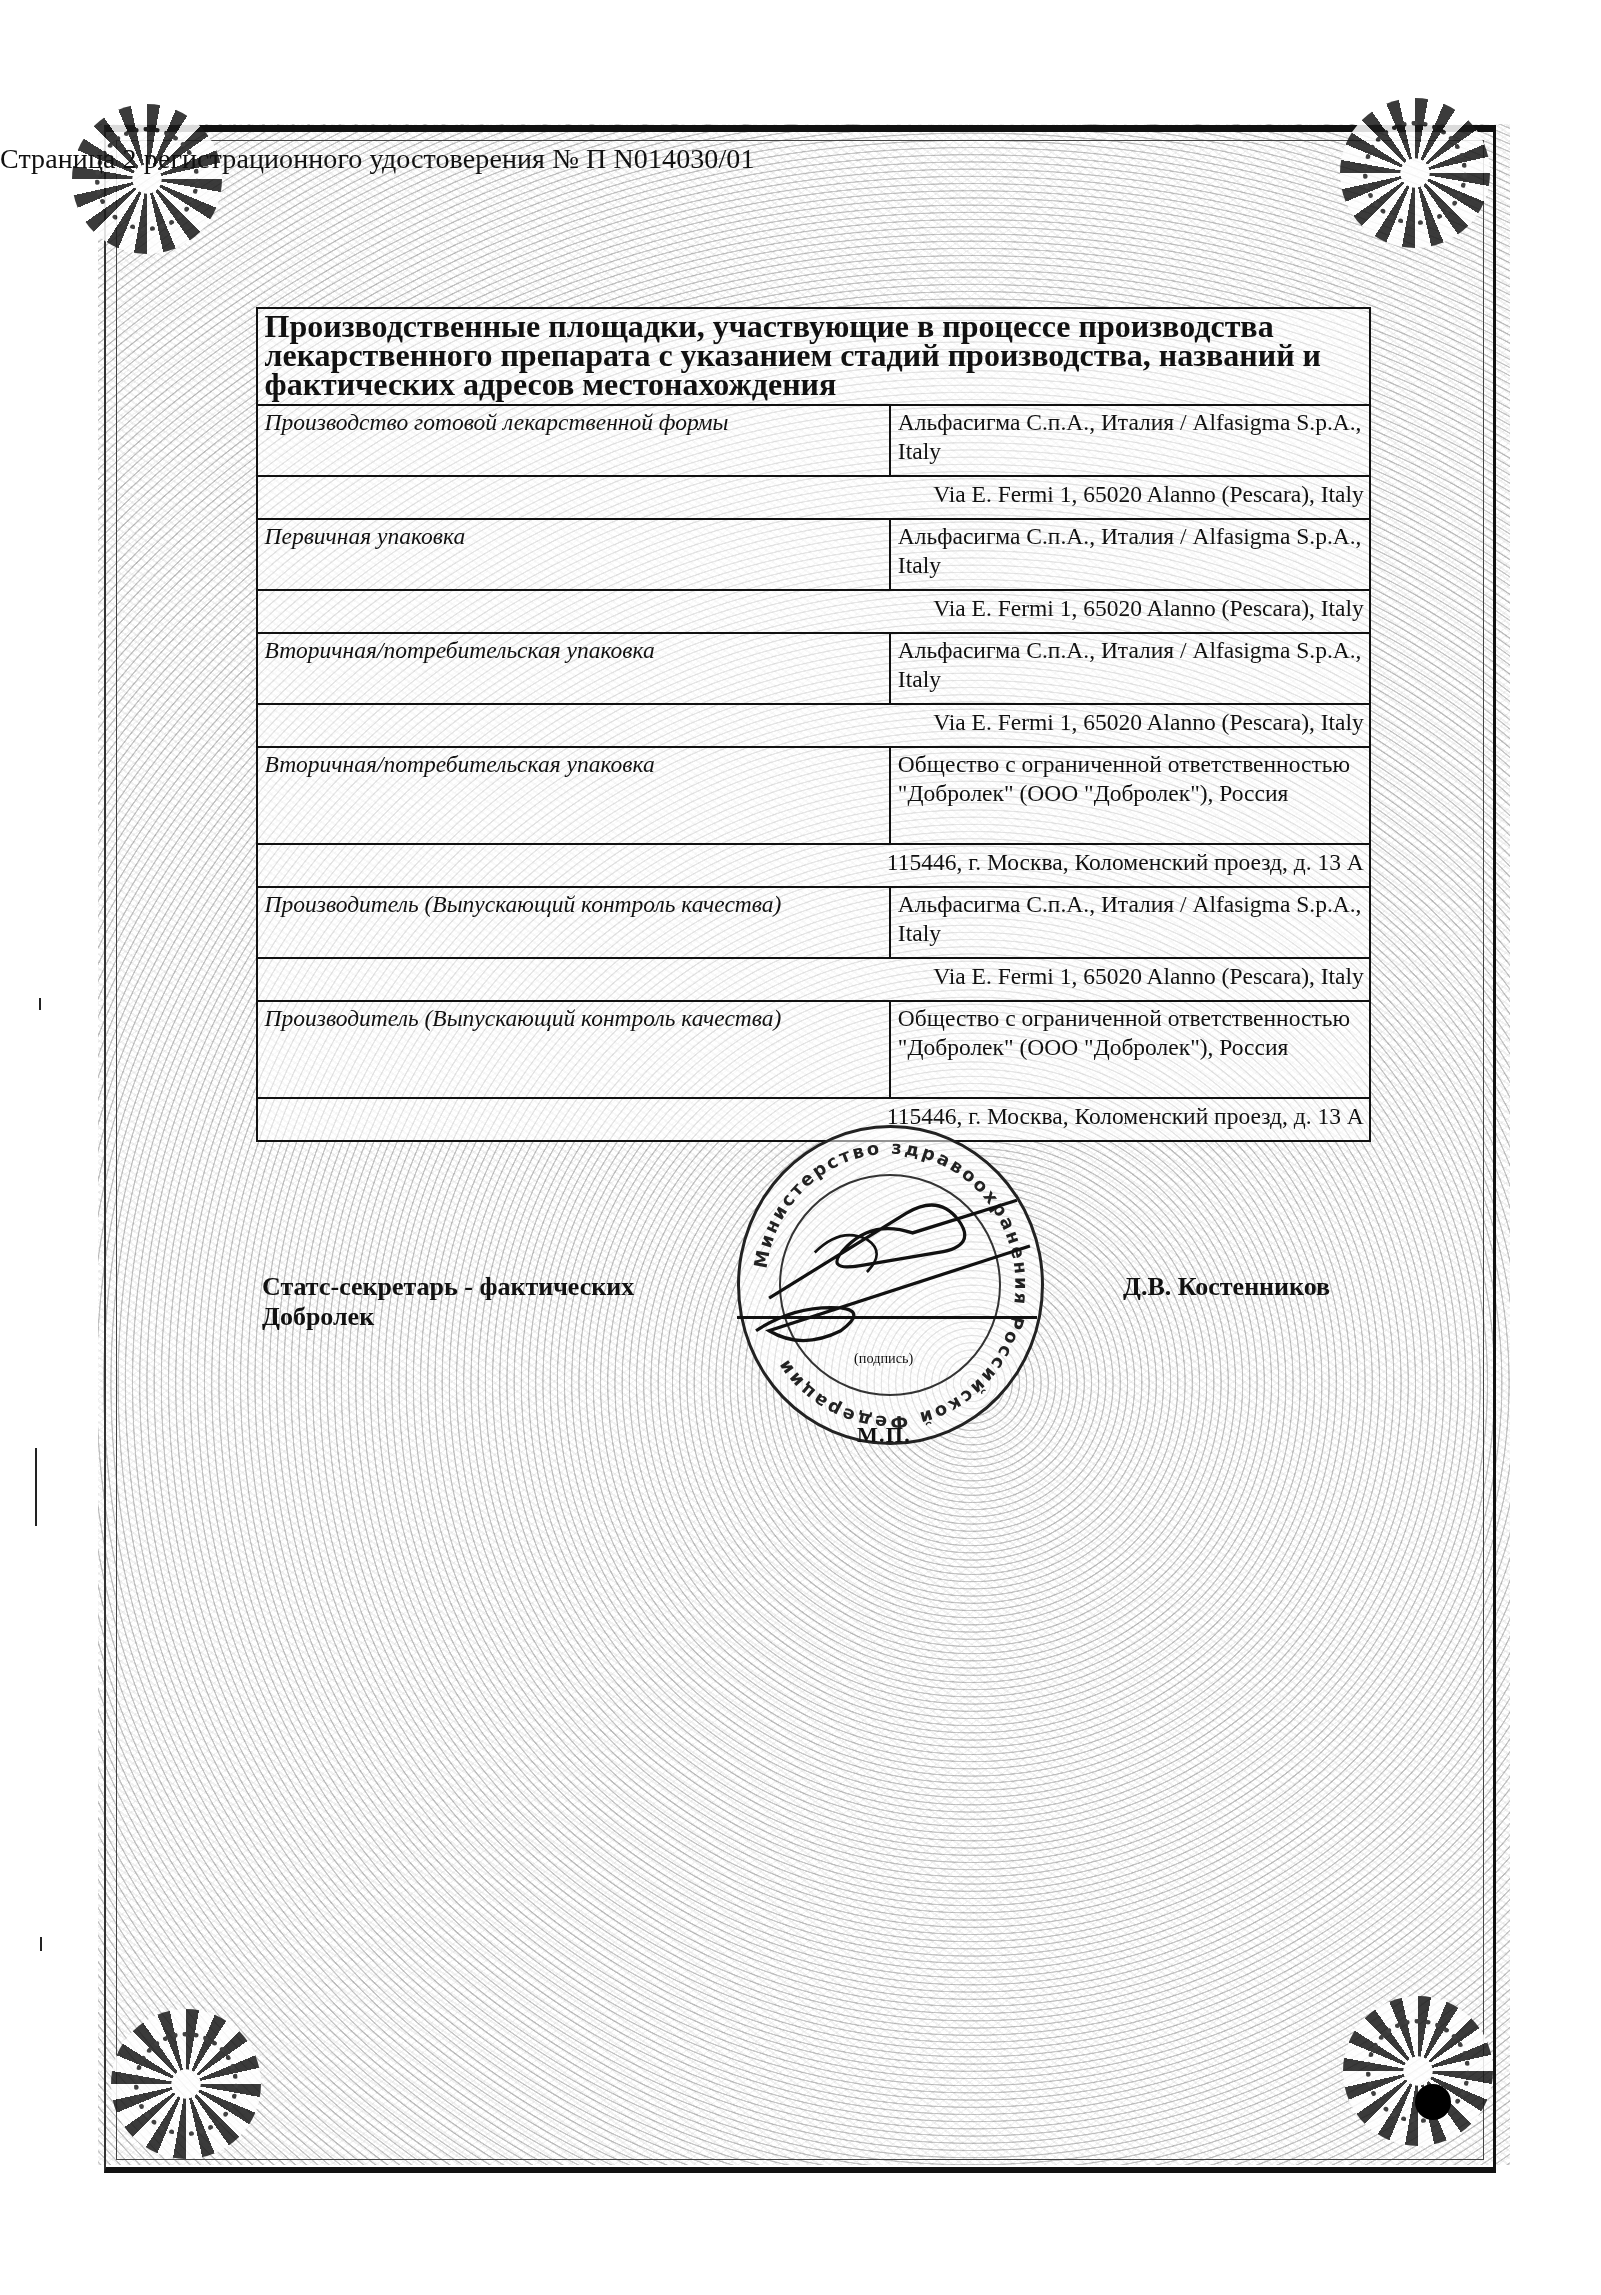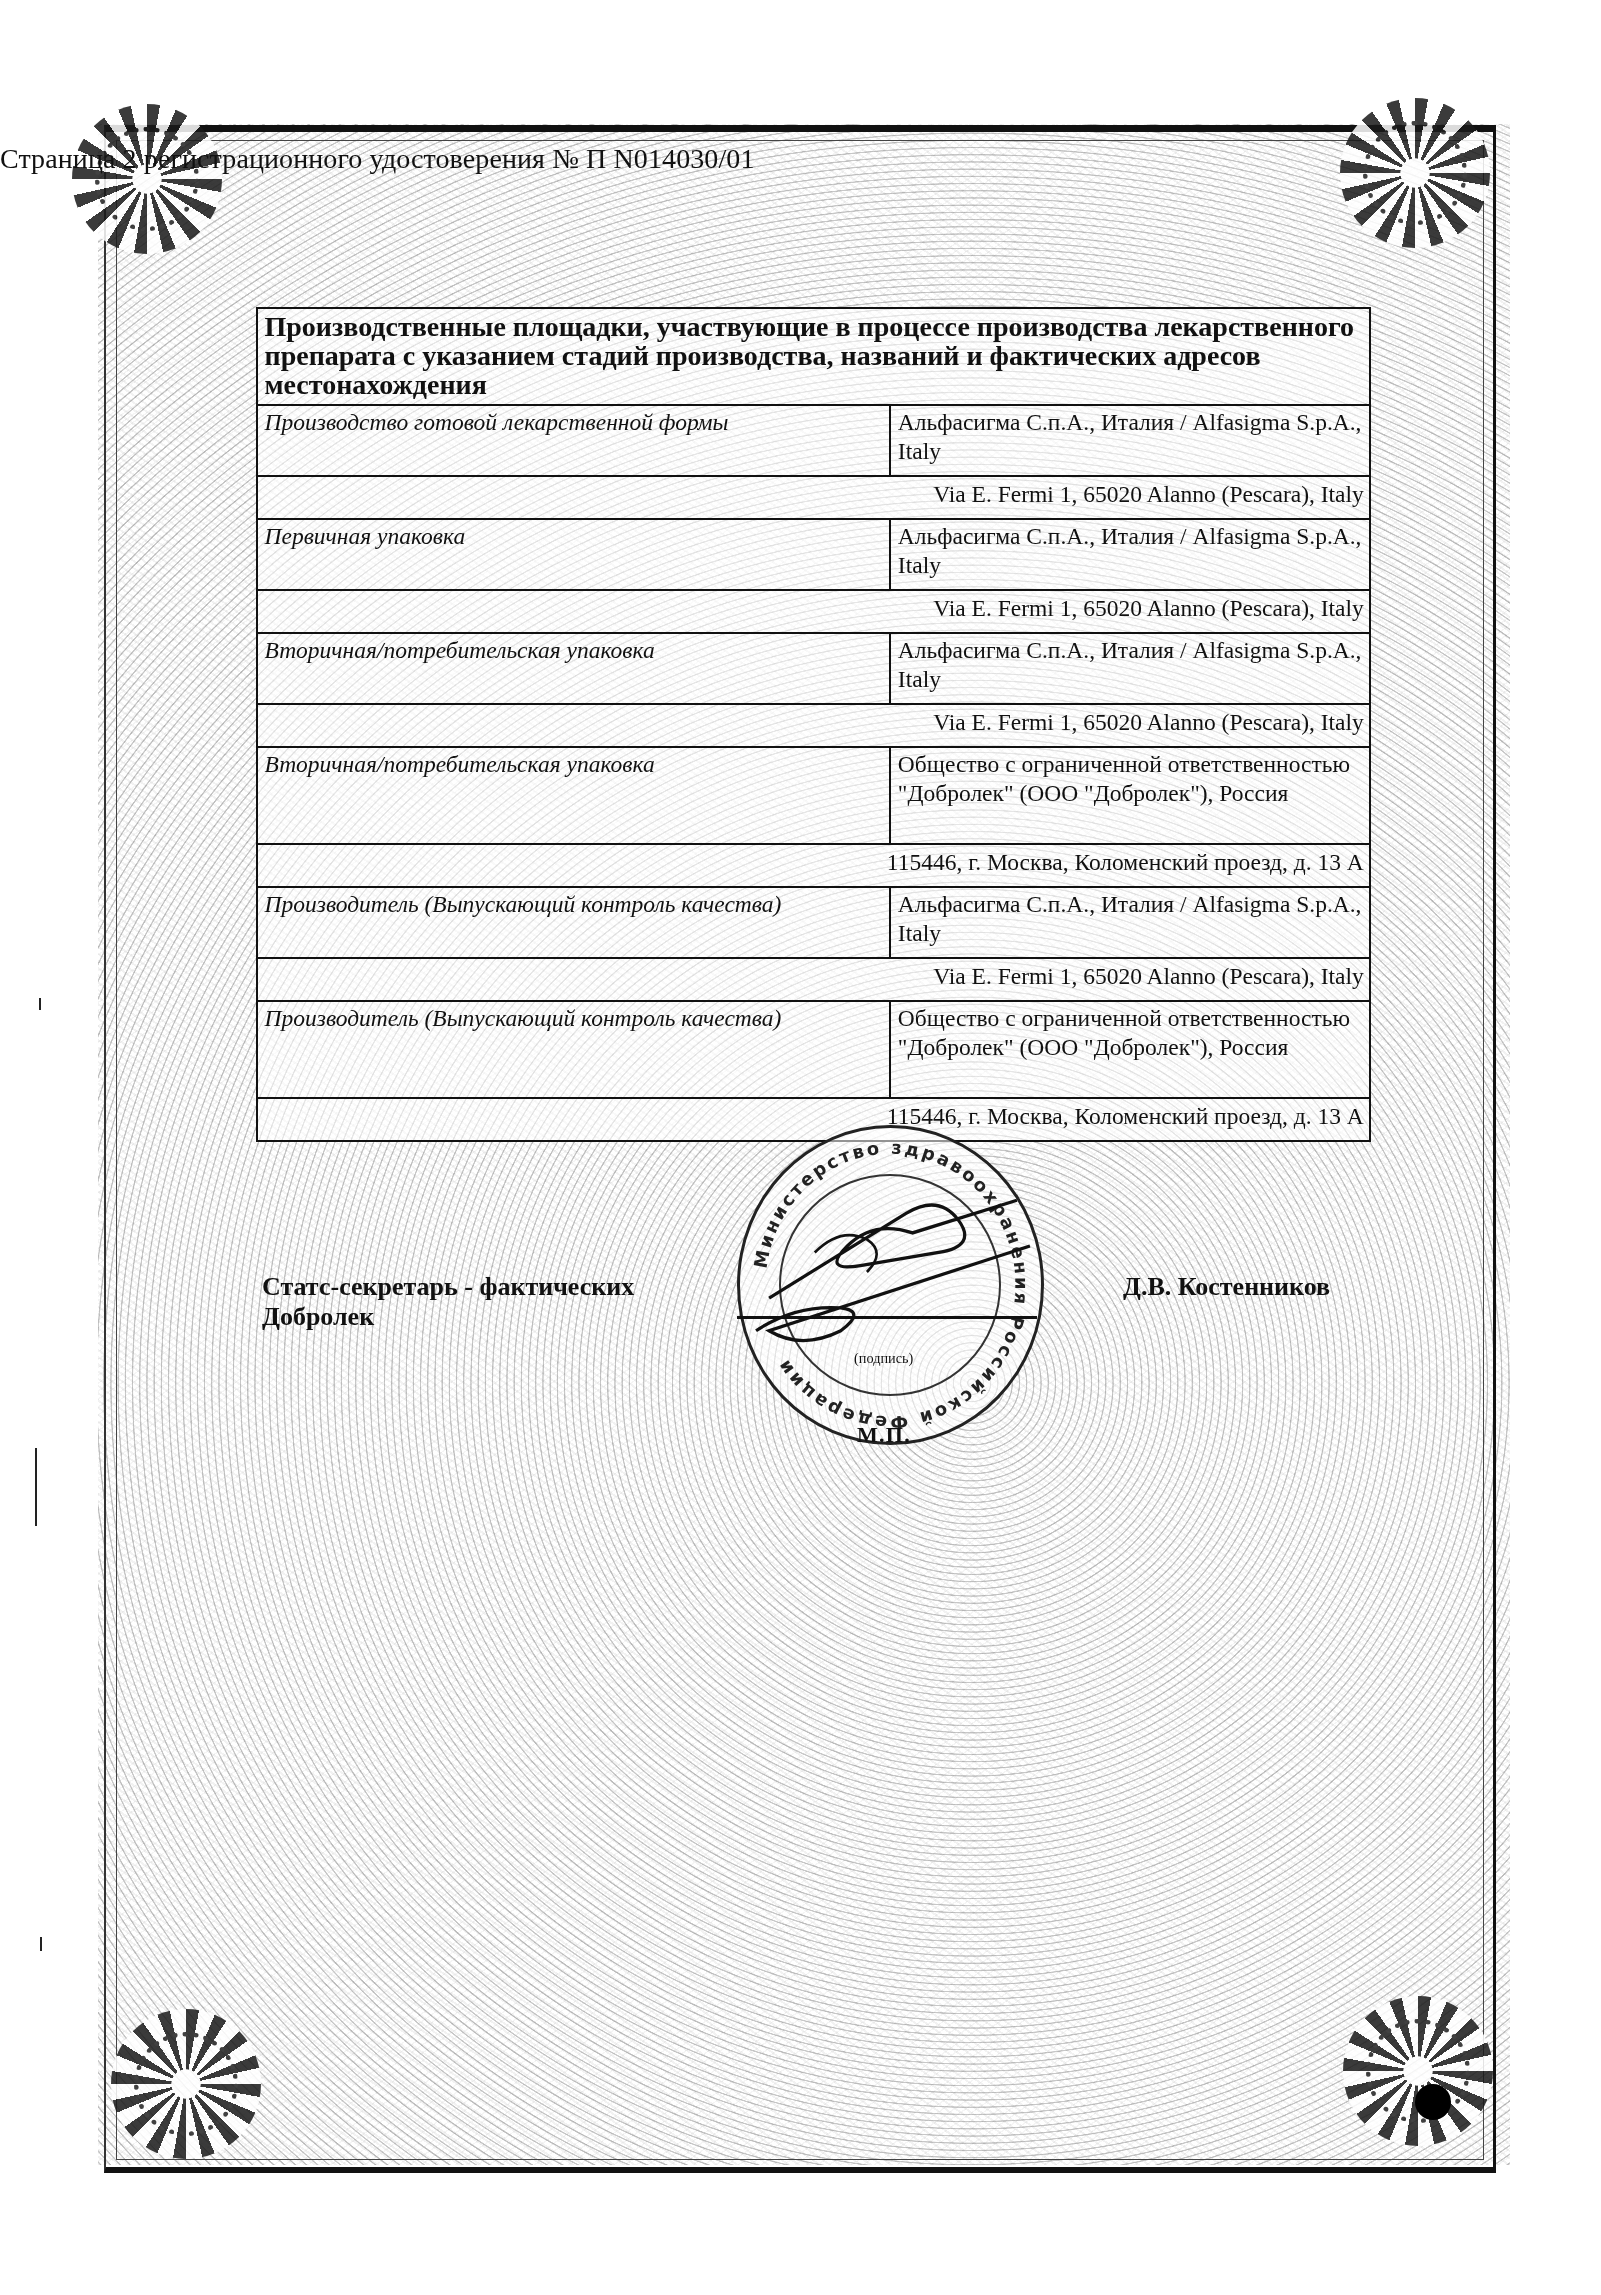--- a/index.html
+++ b/index.html
@@ -27,21 +27,21 @@
   .dot { position:absolute; width:36px; height:36px; border-radius:50%; background:#000; }
 
   .page-header { position:absolute; left:0; width:1602px; top:143px; text-align:left;
     font-size:28px; letter-spacing:0.1px; }
 
   table.sites { position:absolute; left:256px; top:307px; width:1115px; border-collapse:collapse;
     font-size:23.5px; line-height:29px; }
   table.sites td { border:2.6px solid #111; padding:2.6px 5.2px 3.9px 6.5px; vertical-align:top; background:rgba(255,255,255,0.55); }
   table.sites td.stage { width:626px; font-style:italic; }
   table.sites td.company { width:470px; border-left:1.3px solid #111; }
-  table.sites td.head { font-weight:bold; font-size:28px; line-height:29px; padding-bottom:5.2px;border-radius:11px; }
+  table.sites td.head { font-weight:bold; font-size:32px; line-height:29px; padding-bottom:5.2px;border-radius:11px; }
   table.sites tr.stage-row td { height:63px; }
   table.sites tr.stage-row.tall td { height:89px; }
   table.sites tr.addr-row td { height:34px;text-align:right; }
 
   .sign-block { position:absolute; left:262px; top:1272px; font-weight:bold; font-size:26px; line-height:30px; }
   .sign-line { position:absolute; left:737px; top:1316px; width:300px; height:2.6px; background:#111; }
   .signer-name { position:absolute; left:1123px; top:1272px; font-weight:bold; font-size:26px; }
   .stamp { position:absolute; left:737px; top:1125px; width:307px; height:320px; border-radius:50%;
     border:3.3px solid #222; box-sizing:border-box; background:rgba(255,255,255,0.55); }
   .stamp-inner { position:absolute; left:39px; top:46px; width:222px; height:222px; border-radius:50%;

